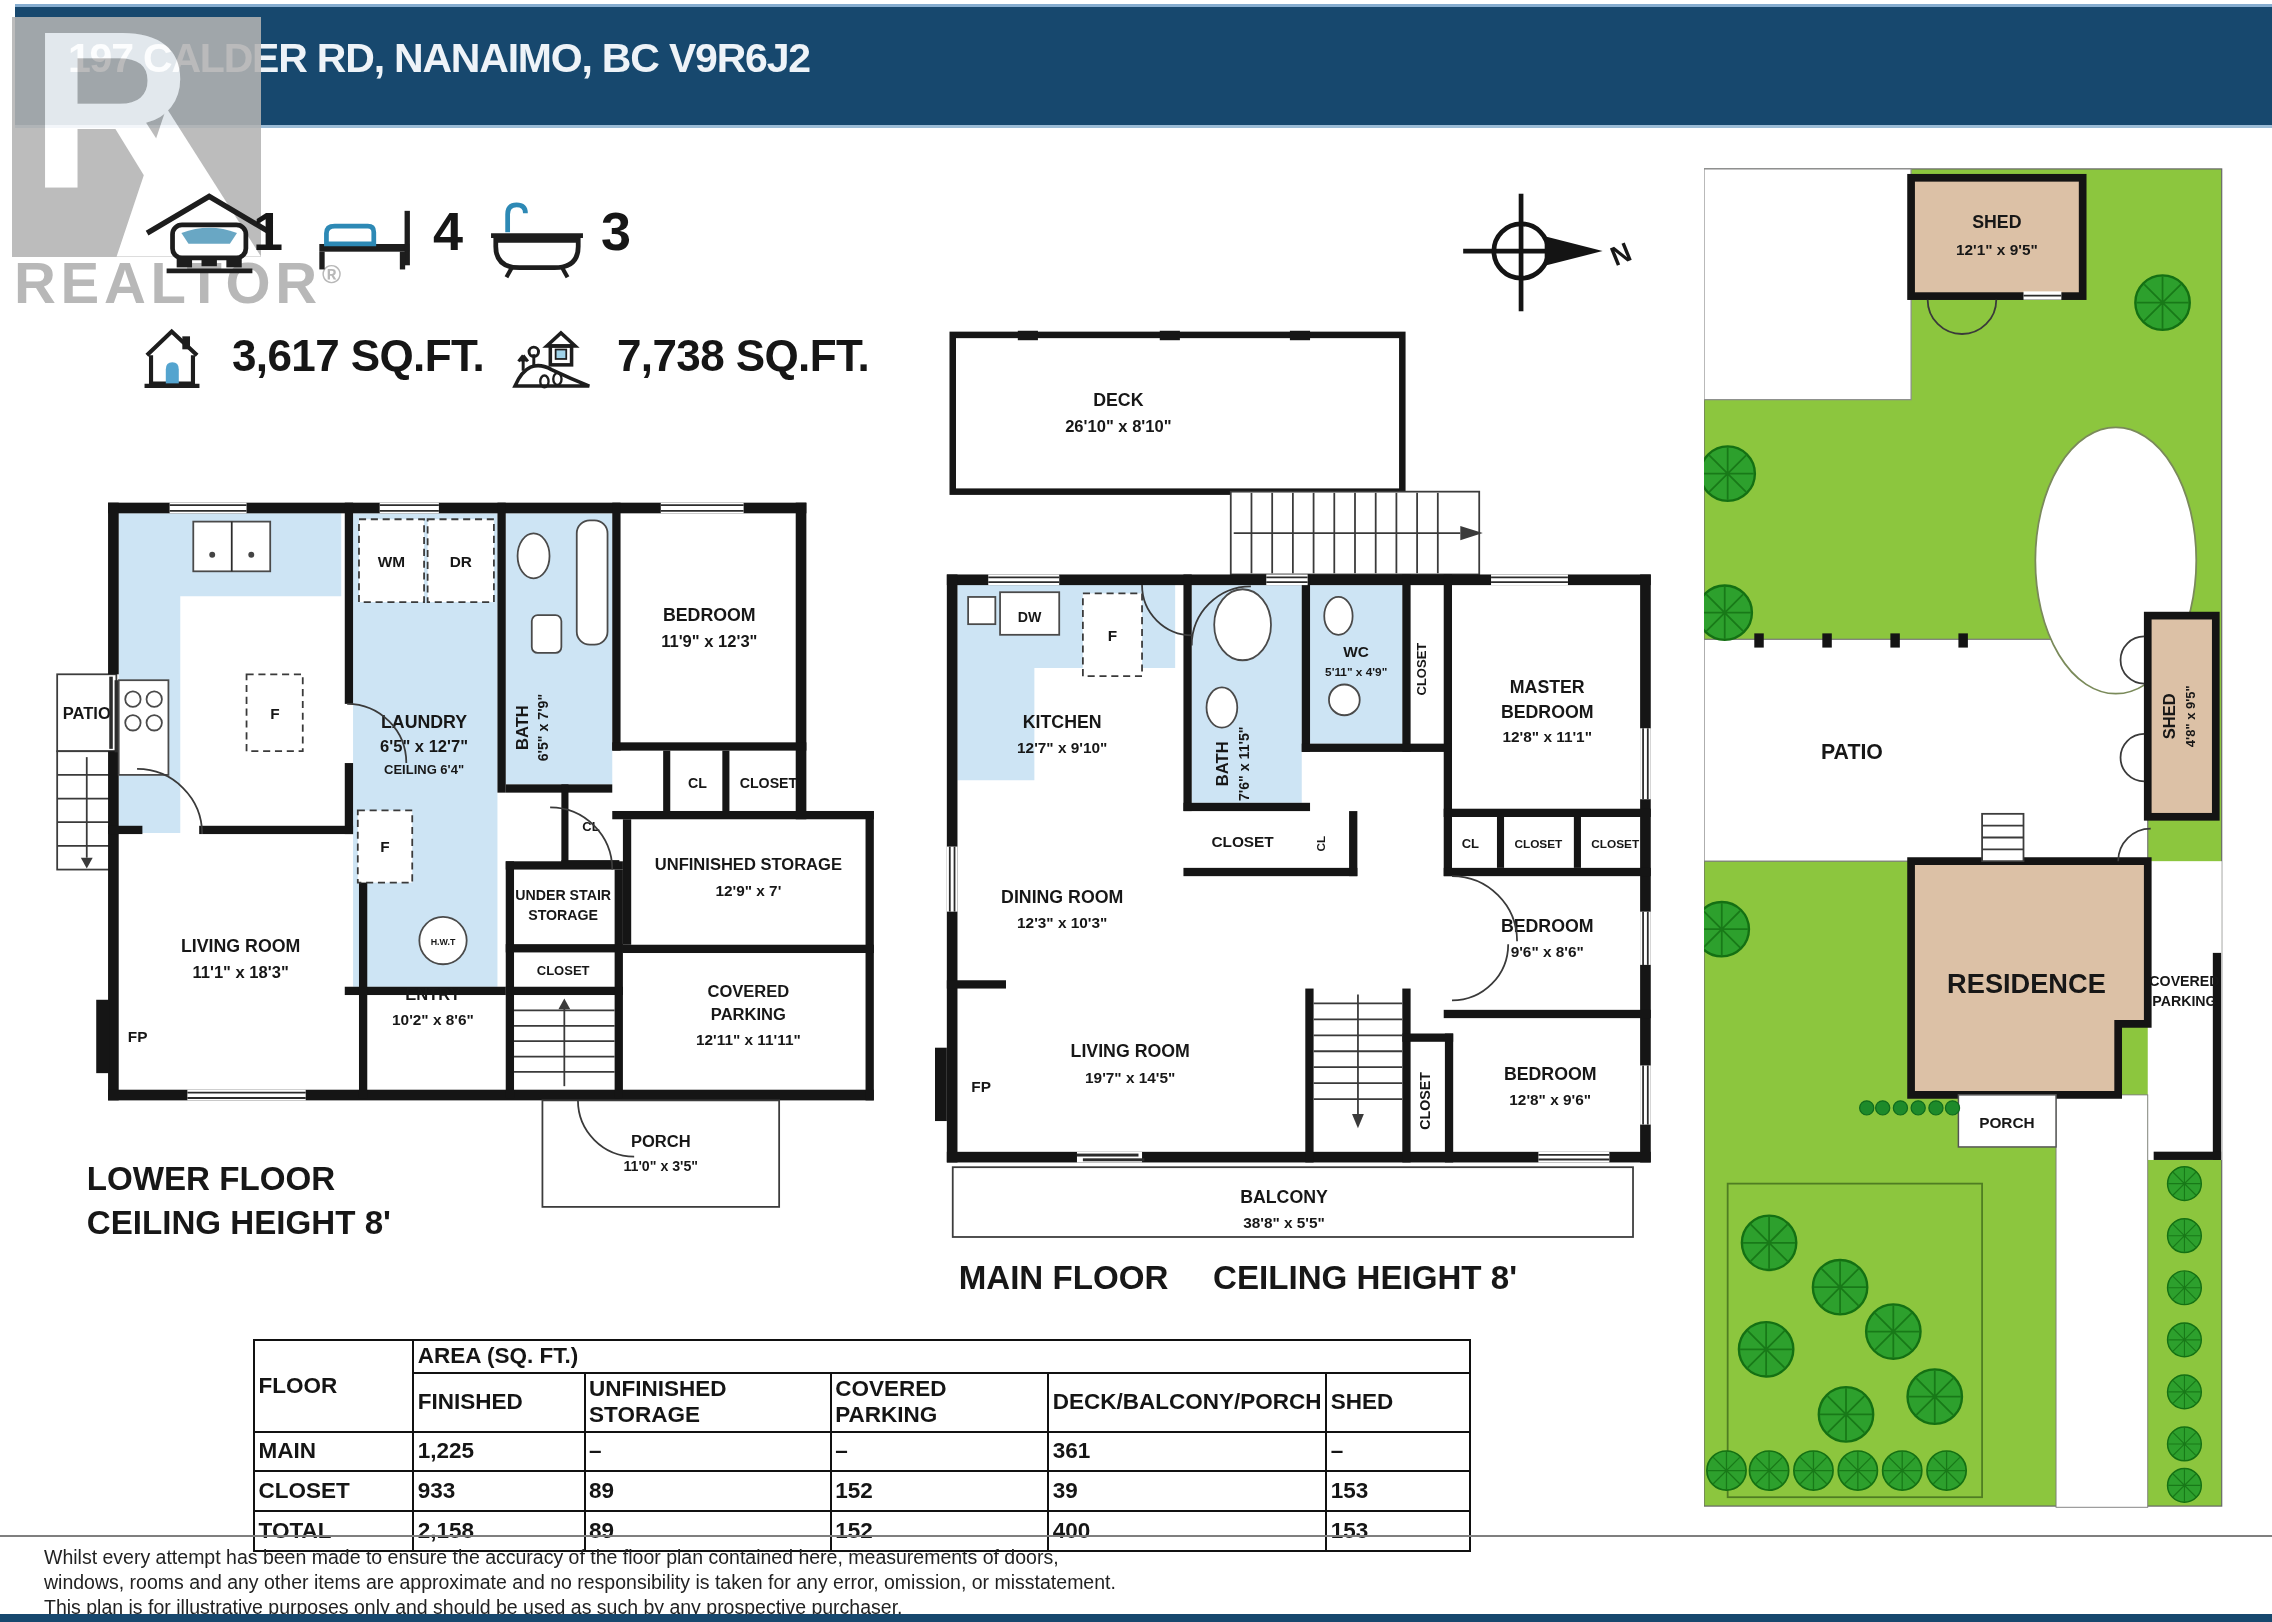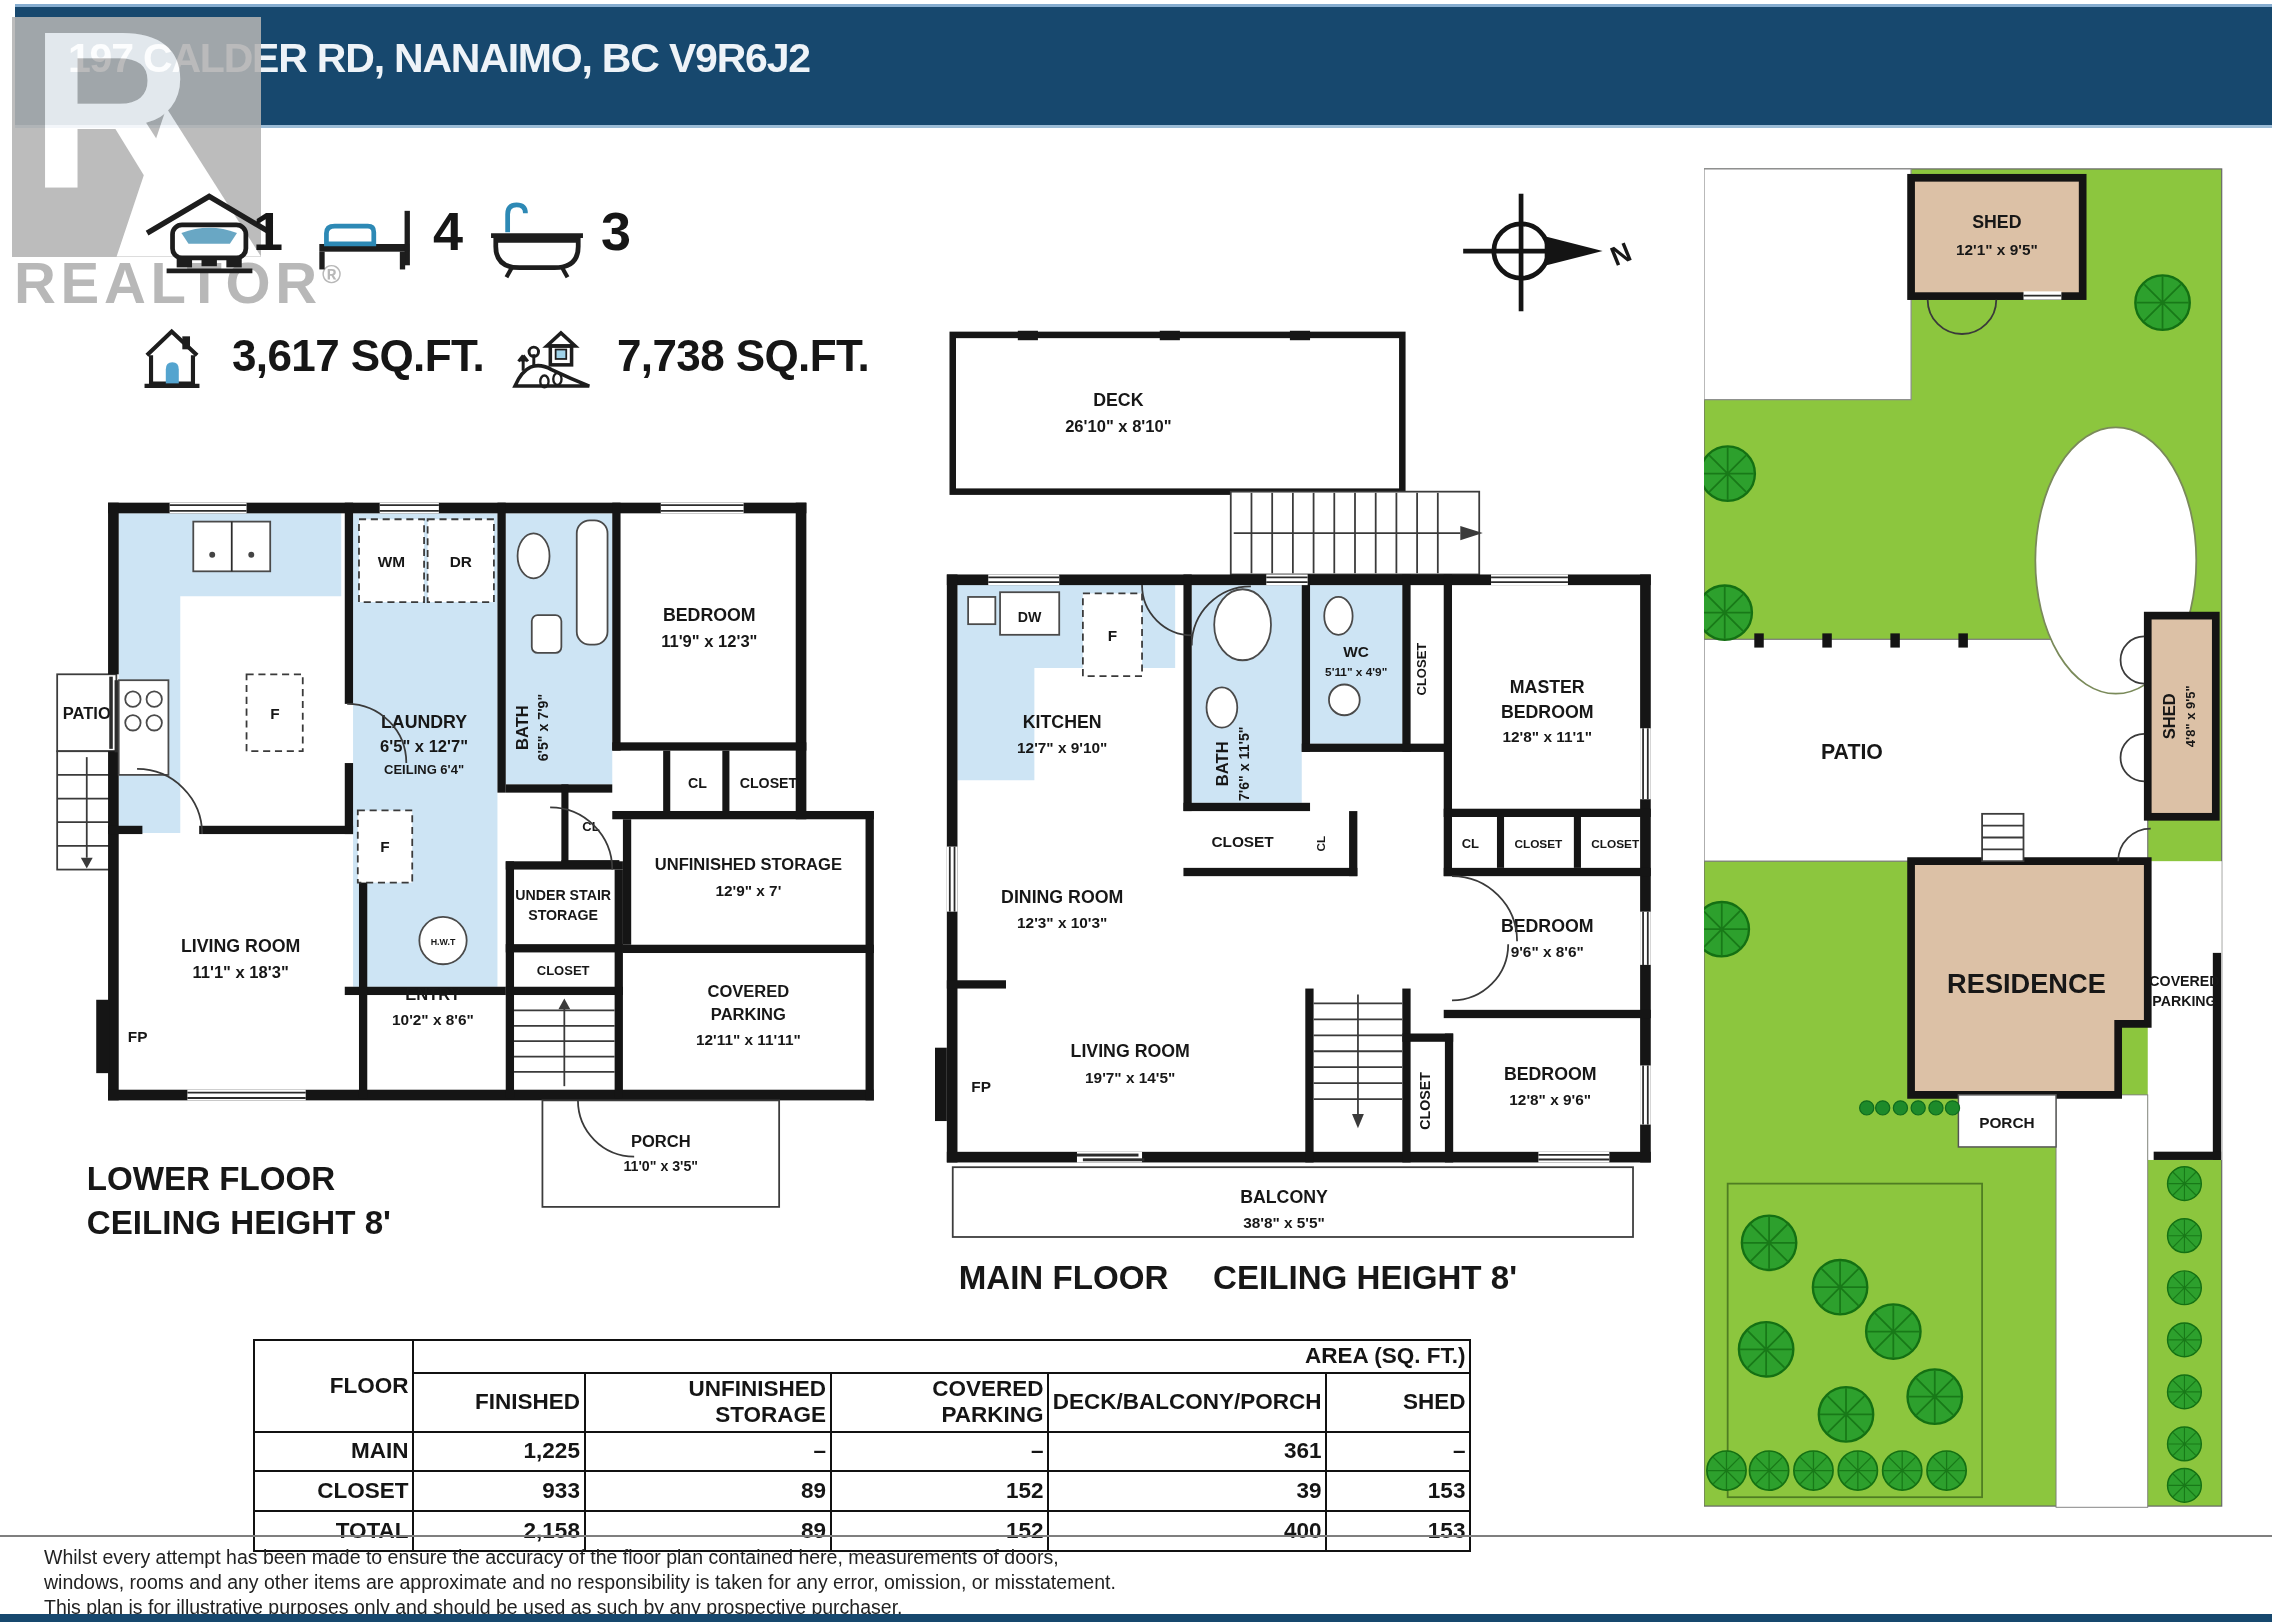--- a/index.html
+++ b/index.html
@@ -30,21 +30,21 @@
   .fix{fill:#fff;stroke:#4a4a4a;stroke-width:3;}
   .dash{fill:#fff;stroke:#3a3a3a;stroke-width:3;stroke-dasharray:12 8;}
   .tread{stroke:#3a3a3a;stroke-width:3;fill:none;}
   .arc{stroke:#3a3a3a;stroke-width:3;fill:none;}
   .winline{stroke:#2c2c2c;stroke-width:3;}
   .winbox{fill:#fff;}
   .tan{fill:#dcc1a6;stroke:#141414;stroke-width:13;}
   .white{fill:#fff;stroke:#8a8a8a;stroke-width:2;}
   
   #areatable{border-collapse:collapse;width:1218px;}
-  #areatable td,#areatable th{border:2.4px solid #111;text-align:right;font-weight:bold;
+  #areatable td,#areatable th{border:2.4px solid #111;text-align:left;font-weight:bold;
       font-size:22.5px;color:#151515;padding:2.4px 3.6px;}
   #areatable .ttl{height:31px;}
   #areatable .hdr{height:38px;}
   #areatable .row td{height:33px;font-weight:600;margin-top:8px;}
   
   #rule{left:0;top:1535px;width:2273px;height:1.8px;background:#7f7f7f;}
   .disc{left:44px;font-size:19.5px;color:#222;white-space:nowrap;}
   #mls{right:28px;top:1650px;font-size:25px;color:#9c9c9c;font-weight:600;margin-left:11px;}
   #bottomstrip{left:0;top:1614px;width:2273px;height:7.7px;background:#17486e;}
 </style>

